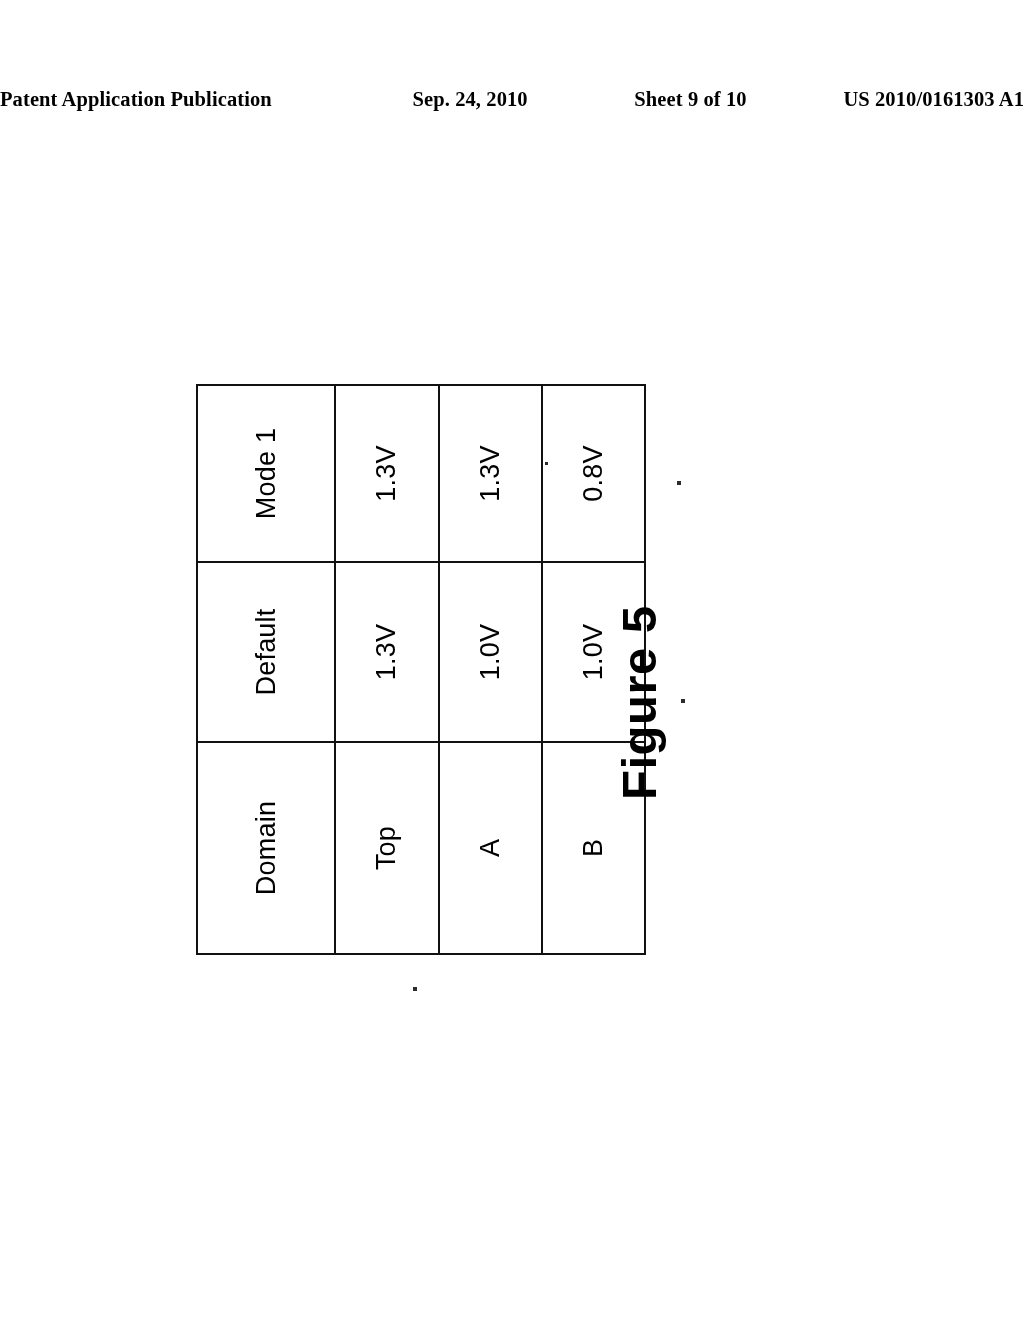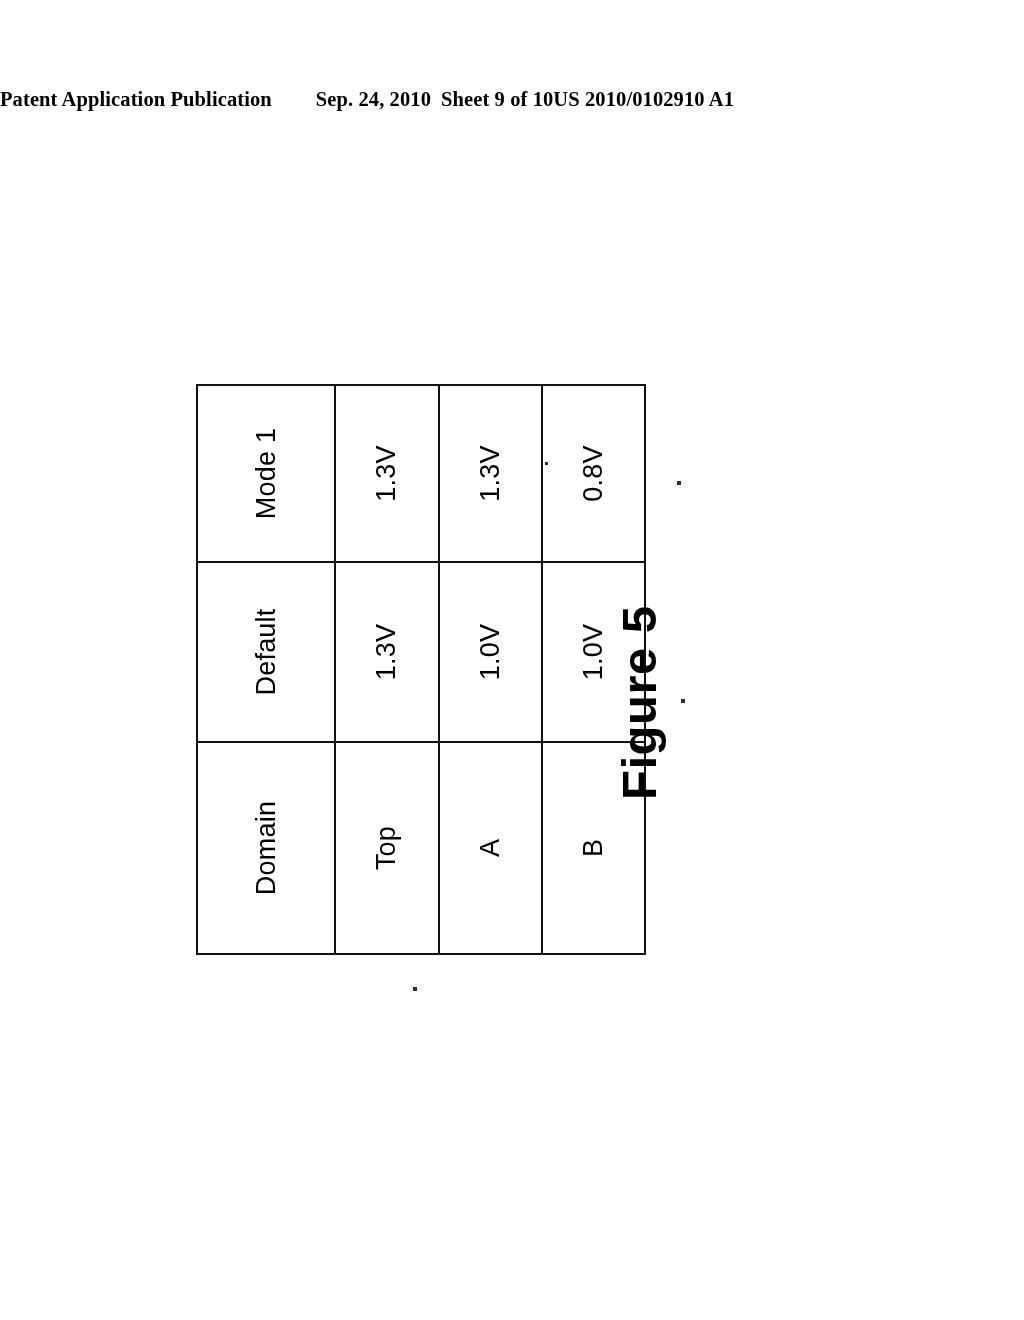--- a/index.html
+++ b/index.html
@@ -17,21 +17,21 @@
   }
 
   
   #patent-header {
     position: absolute;
     left: 0;
     top: 88px;
     width: 1024px;
     height: 30px;
     display: flex;
-    justify-content: flex-start;
+    justify-content: space-between;
     align-items: baseline;
     font-family: "Liberation Serif", serif;
     font-weight: bold;
     font-size: 20.5px;
     letter-spacing: 0.1px;
     white-space: nowrap;
   }
   .hdr-pub      { margin-right: 44px; }
   .hdr-date     { margin-right: 10px; }
   .hdr-sheet    { }
@@ -108,21 +108,21 @@
     height: 4px;
   }
 </style>
 </head>
 <body>
 
 <div id="patent-header">
   <span class="hdr-pub">Patent Application Publication</span>
   <span class="hdr-date">Sep. 24, 2010</span>
   <span class="hdr-sheet">Sheet 9 of 10</span>
-  <span class="hdr-number">US 2010/0102910 A1</span>
+  <span class="hdr-number">US 2010/0161303 A1</span>
 </div>
 
 <div id="figure-block">
 
   <table id="voltage-table">
     <colgroup>
       <col class="c-label">
       <col class="c-def">
       <col class="c-mode">
     </colgroup>

